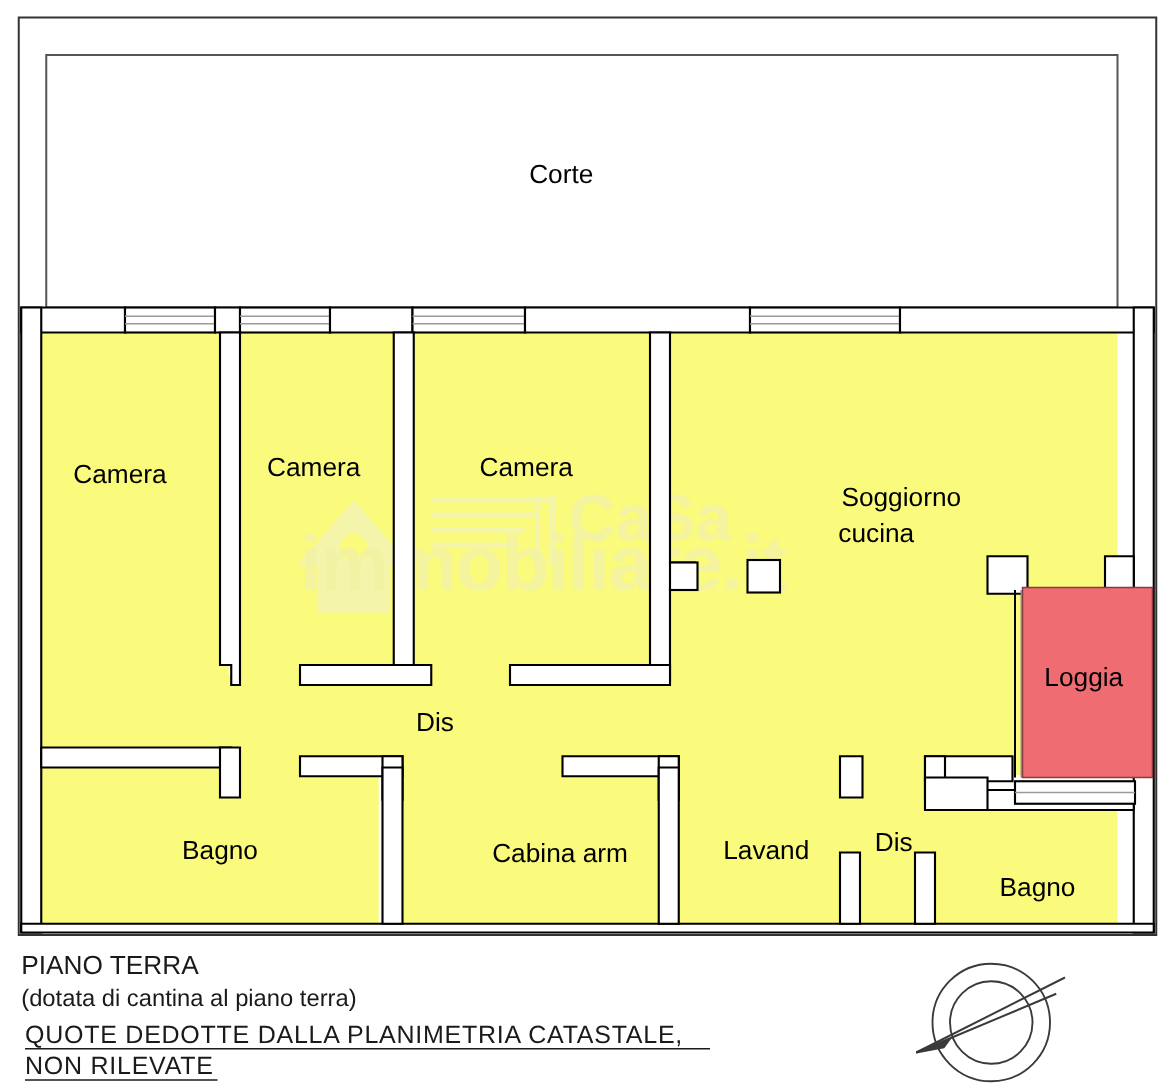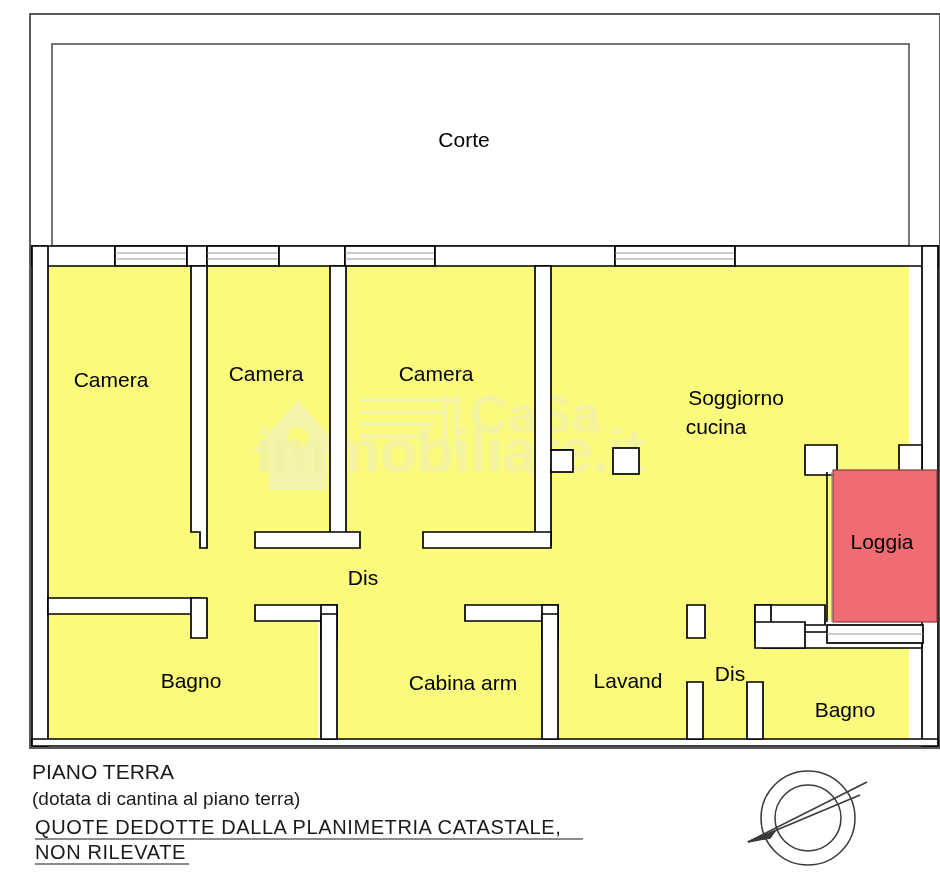--- a/index.html
+++ b/index.html
@@ -9,21 +9,21 @@
   }
   body {
     width: 940px;
     height: 872px;
     font-family: "Liberation Sans", sans-serif;
     position: relative;
     overflow: hidden;
   }
   #plan-root {
     position: absolute;
-    left: 15px; top: 0;
+    left: 0; top: 0;
     width: 906px;
     height: 872px;
   }
   svg.floorplan {
     display: block;
     width: 940px;
     height: 872px;
   }
   .room-label {
     font-family: "Liberation Sans", sans-serif;

